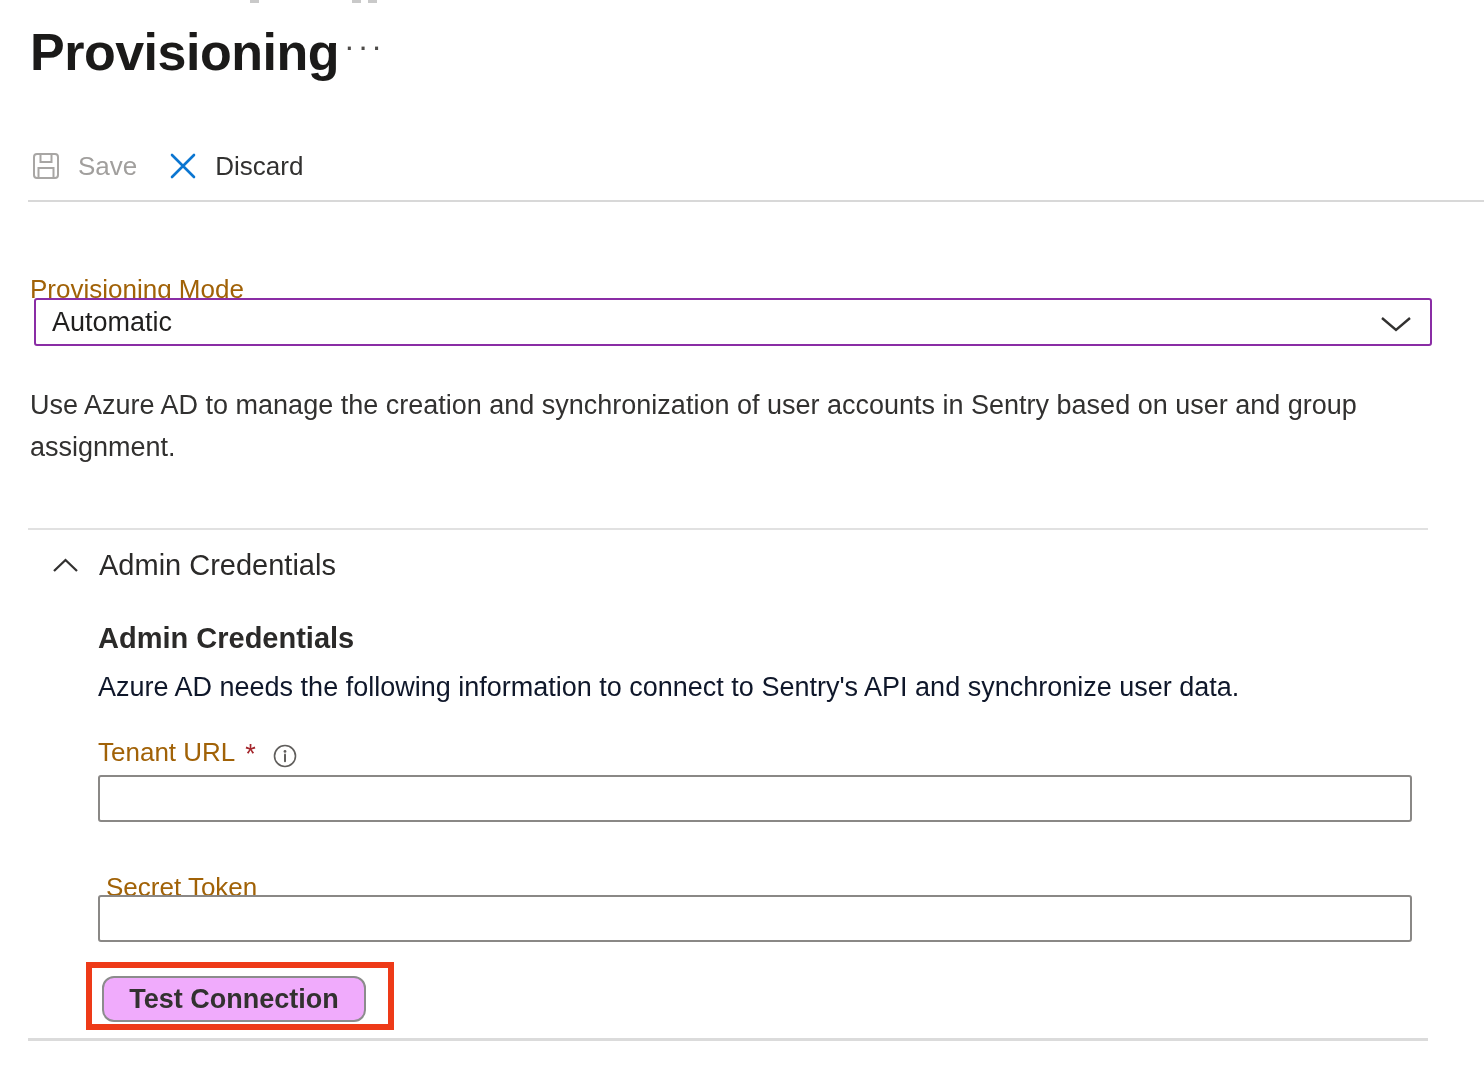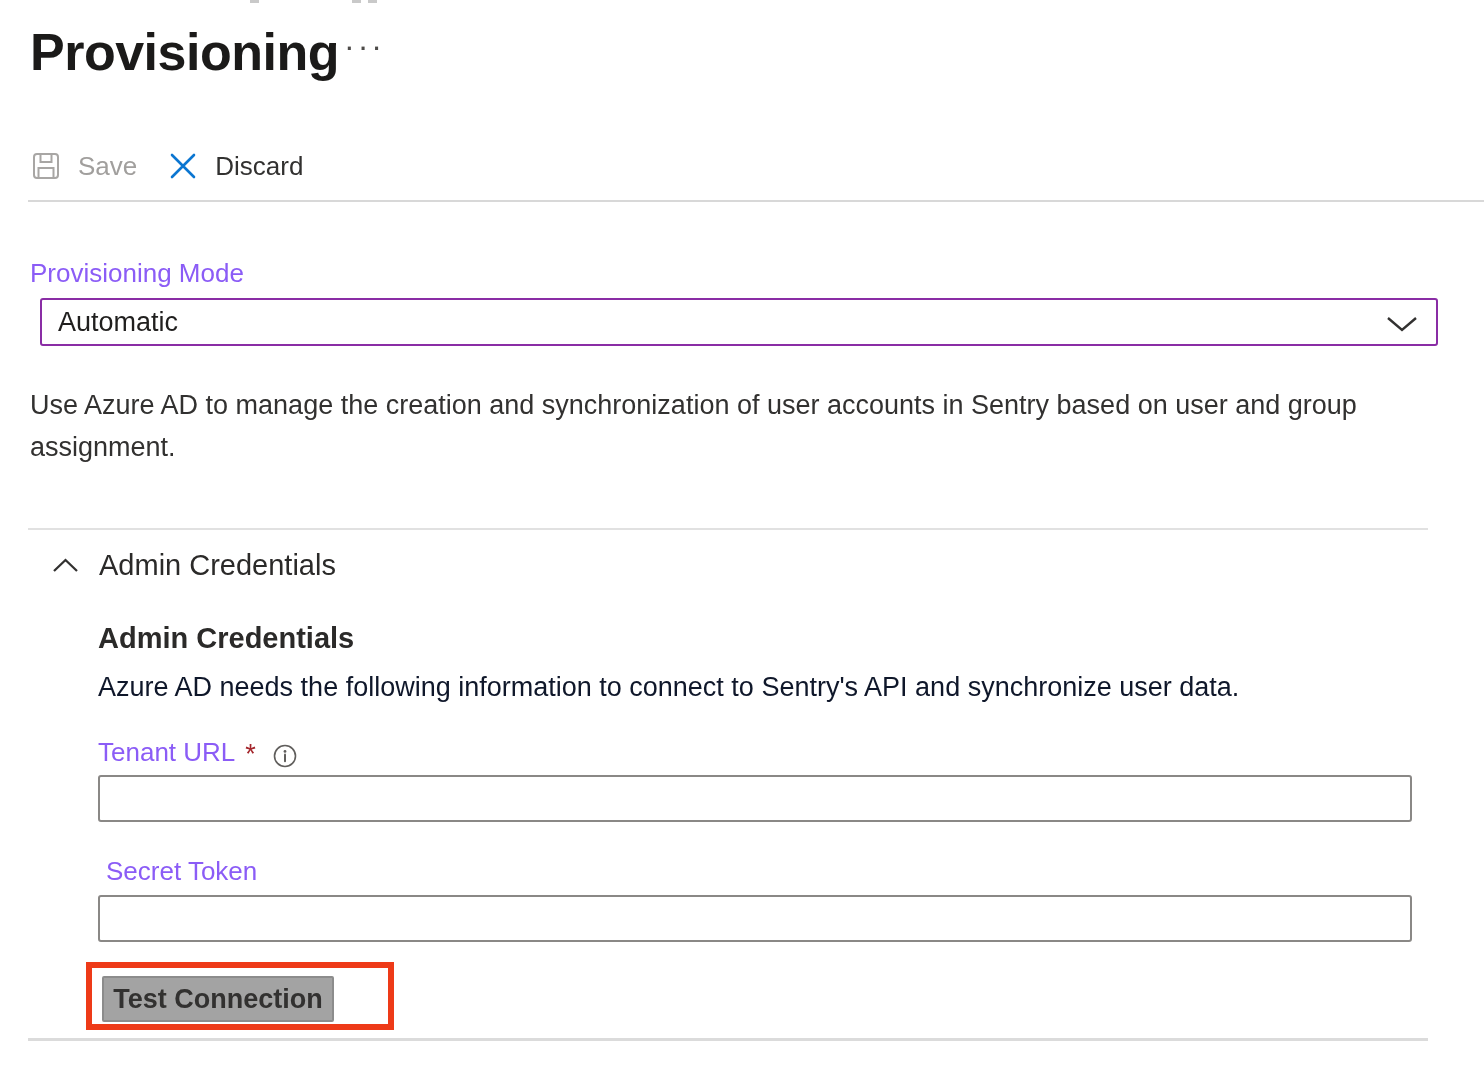--- a/index.html
+++ b/index.html
@@ -41,25 +41,25 @@
     font-size: 26px; height: 40px;
   }
   .cmd-btn.save { padding-left: 15px; color: #a19f9d; cursor: default; }
   .cmd-btn.discard { margin-left: 31px; color: #323130; text-align: center; }
 
   .divider { position: absolute; left: 28px; height: 2px; background: #e1e1e1; }
   .divider.toolbar-line { top: 200px; width: 1456px; background: #d8d8d8; }
   .divider.section-line { top: 528px; width: 1400px; }
   .divider.bottom-line  { top: 1038px; width: 1400px; height: 3px; background: #dbdbdb; }
 
-  .field-label { position: absolute; font-size: 26px; color: #8b5cf6; }
+  .field-label { position: absolute; font-size: 26px; color: #a16207; margin-top: 16px; }
   .lbl-provisioning-mode { top: 258px; left: 30px; }
 
   .mode-select {
-    position: absolute; top: 298px; left: 40px;
+    position: absolute; top: 298px; left: 34px;
     width: 1398px; height: 48px;
     border: 2px solid #8A2DA5; border-radius: 3px;
     background: #ffffff; cursor: pointer;
     display: flex; align-items: center;
   }
   .mode-select .value { font-size: 27px; color: #201f1e; padding-left: 16px; }
   .mode-select .chev { position: absolute; right: 18px; top: 16px; }
 
   .description {
     position: absolute; top: 384px; left: 30px; width: 1360px;
@@ -95,22 +95,22 @@
   .input-tenant { top: 775px; }
   .input-secret { top: 895px; }
 
   .annotation-box {
     position: absolute; top: 962px; left: 86px;
     width: 308px; height: 68px;
     border: 6px solid #ee3a18;
   }
   .test-btn {
     position: absolute; top: 8px; left: 10px;
-    width: 232px; height: 46px;
-    background: #a3a3a3; border: 2px solid #8c8c8c; border-radius: 2px;
+    width: 264px; height: 46px;
+    background: #f0abfc; border: 2px solid #8c8c8c; border-radius: 12px;
     font-family: "Liberation Sans", "DejaVu Sans", sans-serif;
     font-size: 27px; font-weight: bold; color: #323130; cursor: pointer;
   }
 </style>
 </head>
 <body>
 
 <div class="canvas">
 
   <div class="remnant" style="left:250px;"></div>

